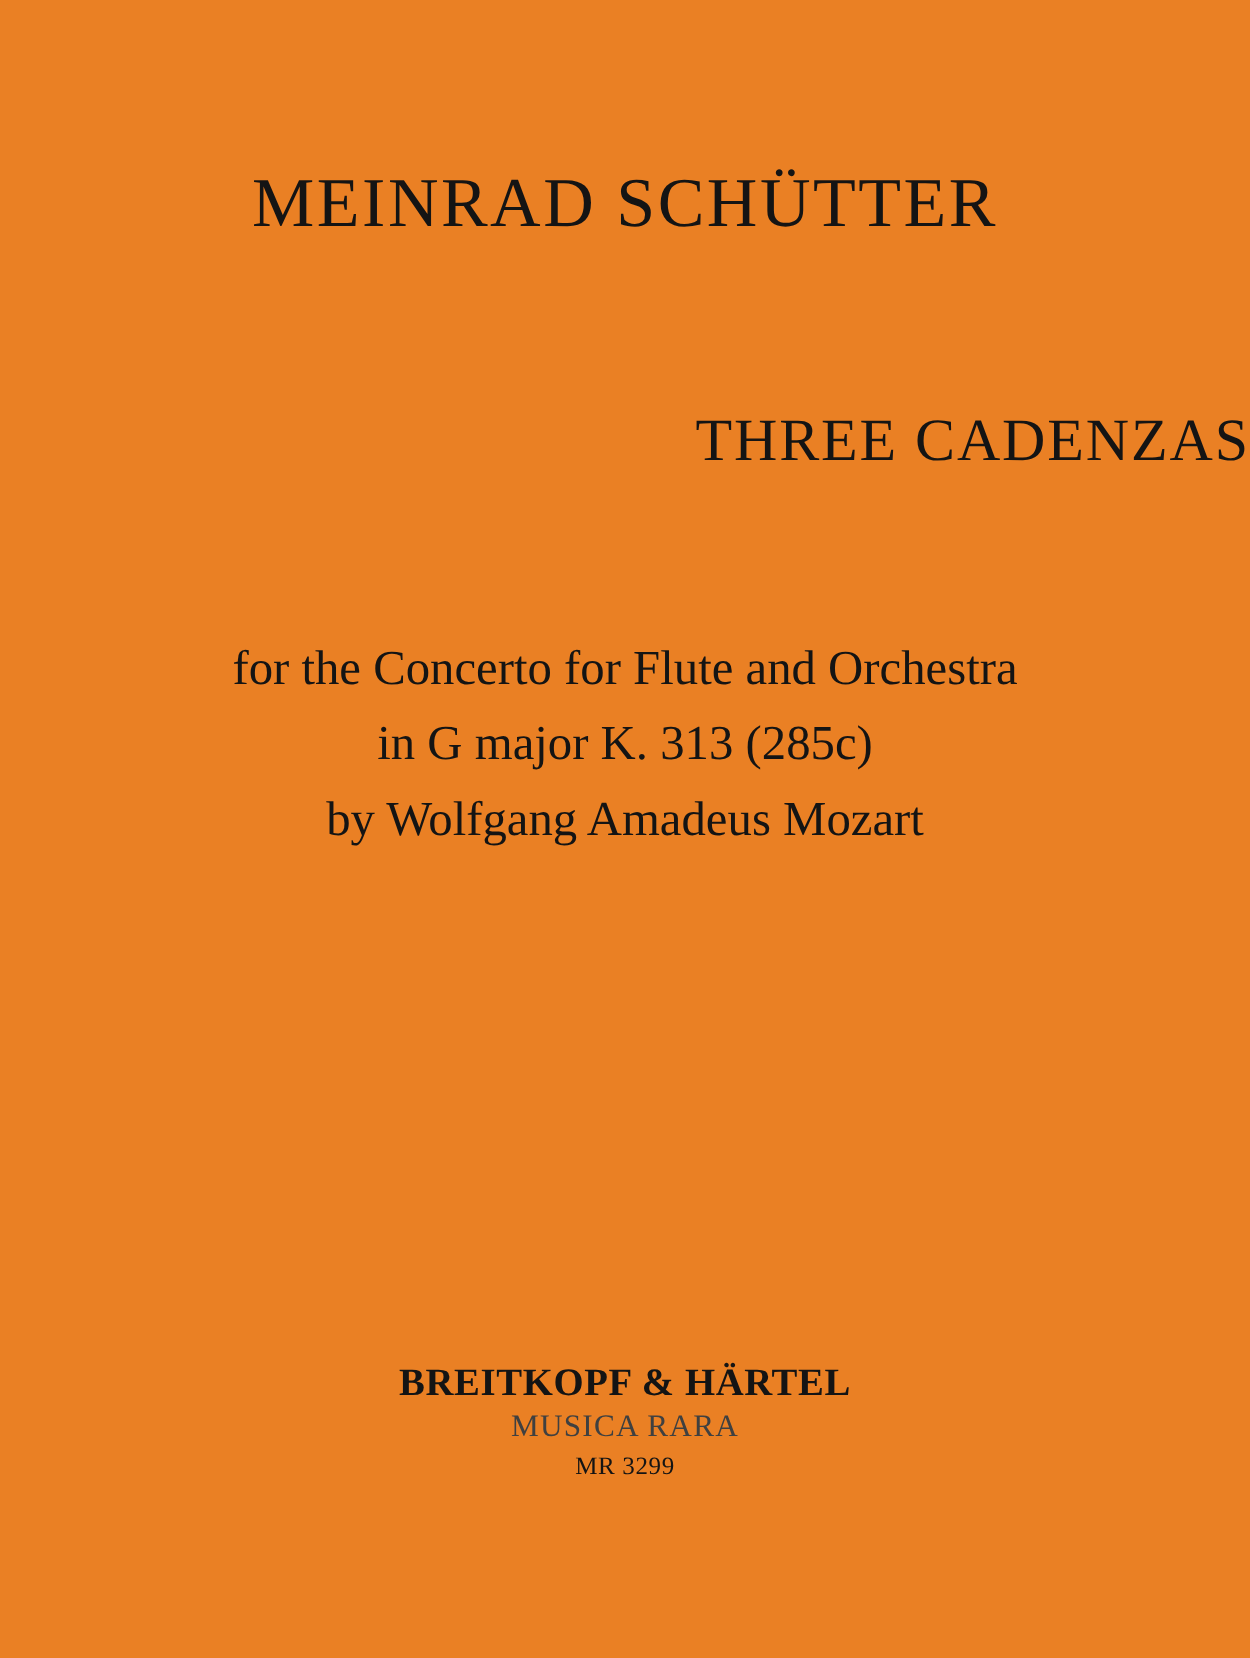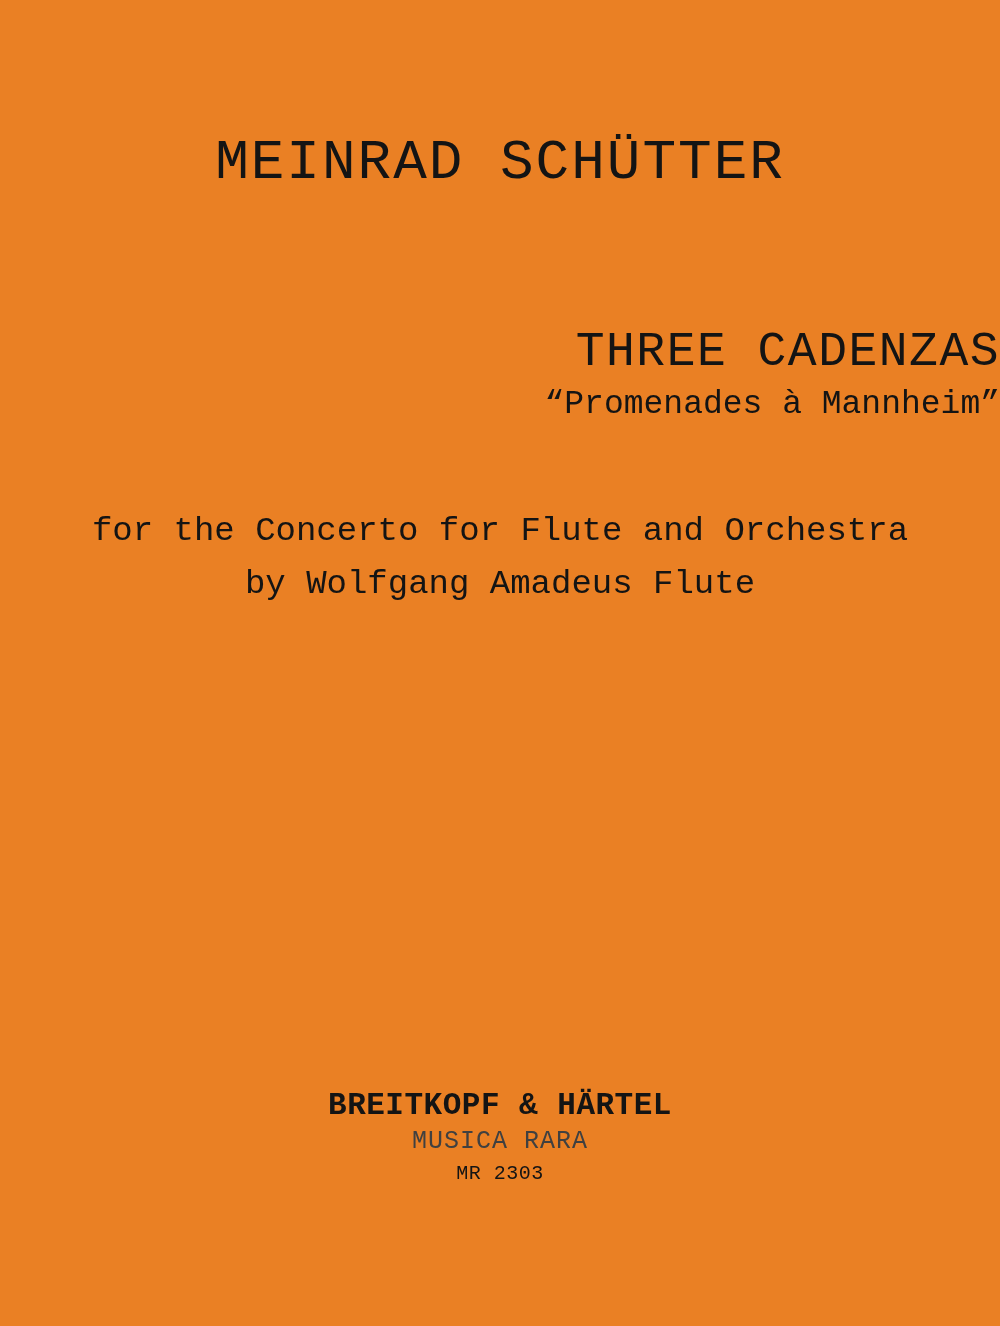--- a/index.html
+++ b/index.html
@@ -13,21 +13,20 @@
     font-family: "Liberation Serif", serif;
     color: #1a1a1a;
     overflow: hidden;
     position: relative;
   }
   .page {
     position: relative;
     width: 1000px;
     height: 987px;
     box-sizing: border-box;
-    font-family: Liberation Mono, monospace;
   }
 
   .composer {
     position: absolute;
     top: 133px;
     left: 0;
     width: 100%;
     text-align: center;
     font-size: 56px;
     letter-spacing: 2px;
@@ -55,21 +54,21 @@
     margin-top: 4px;
     color: #141414;
   }
 
   .description {
     position: absolute;
     top: 505px;
     left: 0;
     width: 100%;
     text-align: center;
-    font-size: 34px;
+    font-size: 39px;
     line-height: 1.55;
     color: #141414;
   }
 
   .imprint {
     position: absolute;
     top: 1050px;
     left: 0;
     width: 100%;
     text-align: center;
@@ -96,27 +95,27 @@
 </style>
 </head>
 <body>
 
 <div class="page">
 
   <div class="composer">MEINRAD SCHÜTTER</div>
 
   <div class="title-block">
     <div class="work-title">THREE CADENZAS</div>
-    <div class="work-subtitle">“Promenades à Mannheim”</div>
   </div>
 
   <div class="description">
     <div>for the Concerto for Flute and Orchestra</div>
-    <div>by Wolfgang Amadeus Flute</div>
+    <div>in G major K. 313 (285c)</div>
+    <div>by Wolfgang Amadeus Mozart</div>
   </div>
 
   <div class="imprint">
     <div class="publisher">BREITKOPF &amp; HÄRTEL</div>
     <div class="imprint-series">MUSICA RARA</div>
-    <div class="plate-number">MR 2303</div>
+    <div class="plate-number">MR 3299</div>
   </div>
 
 </div>
 
 </body></html>

